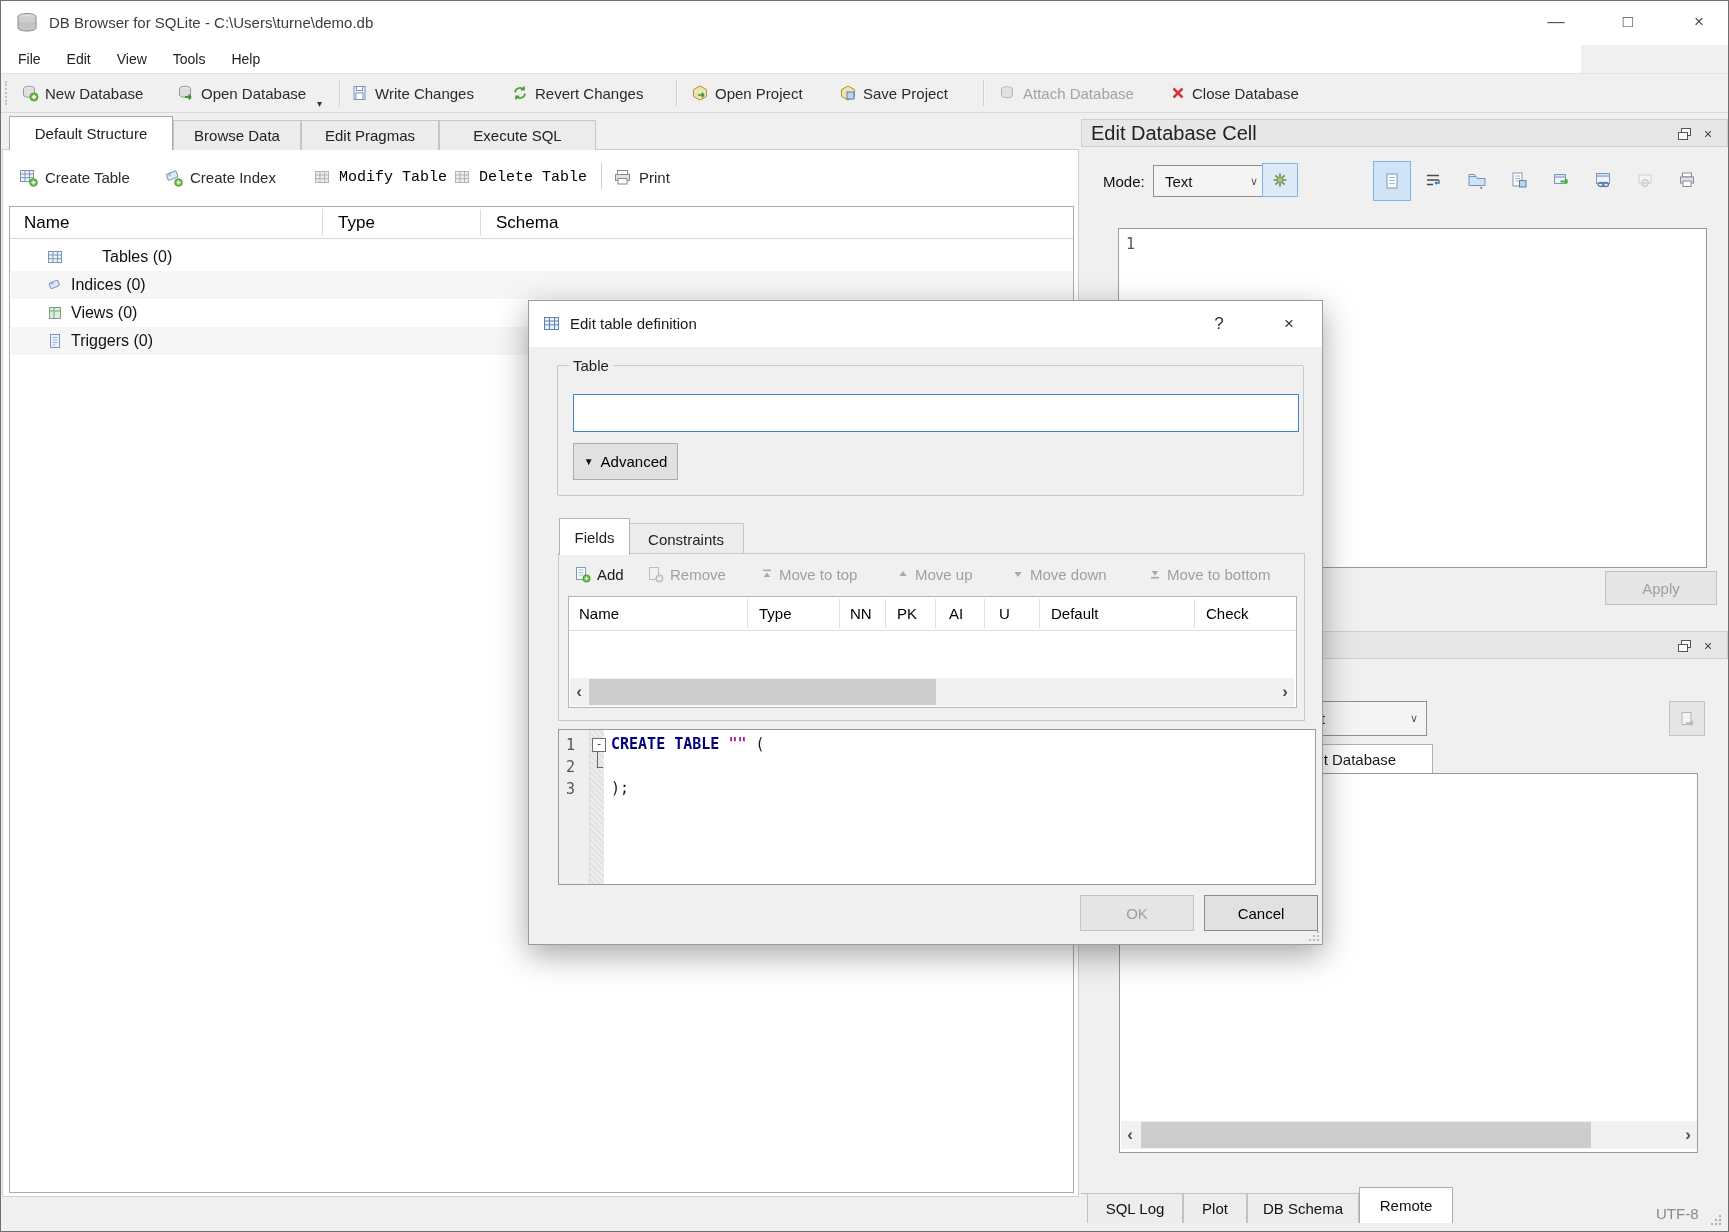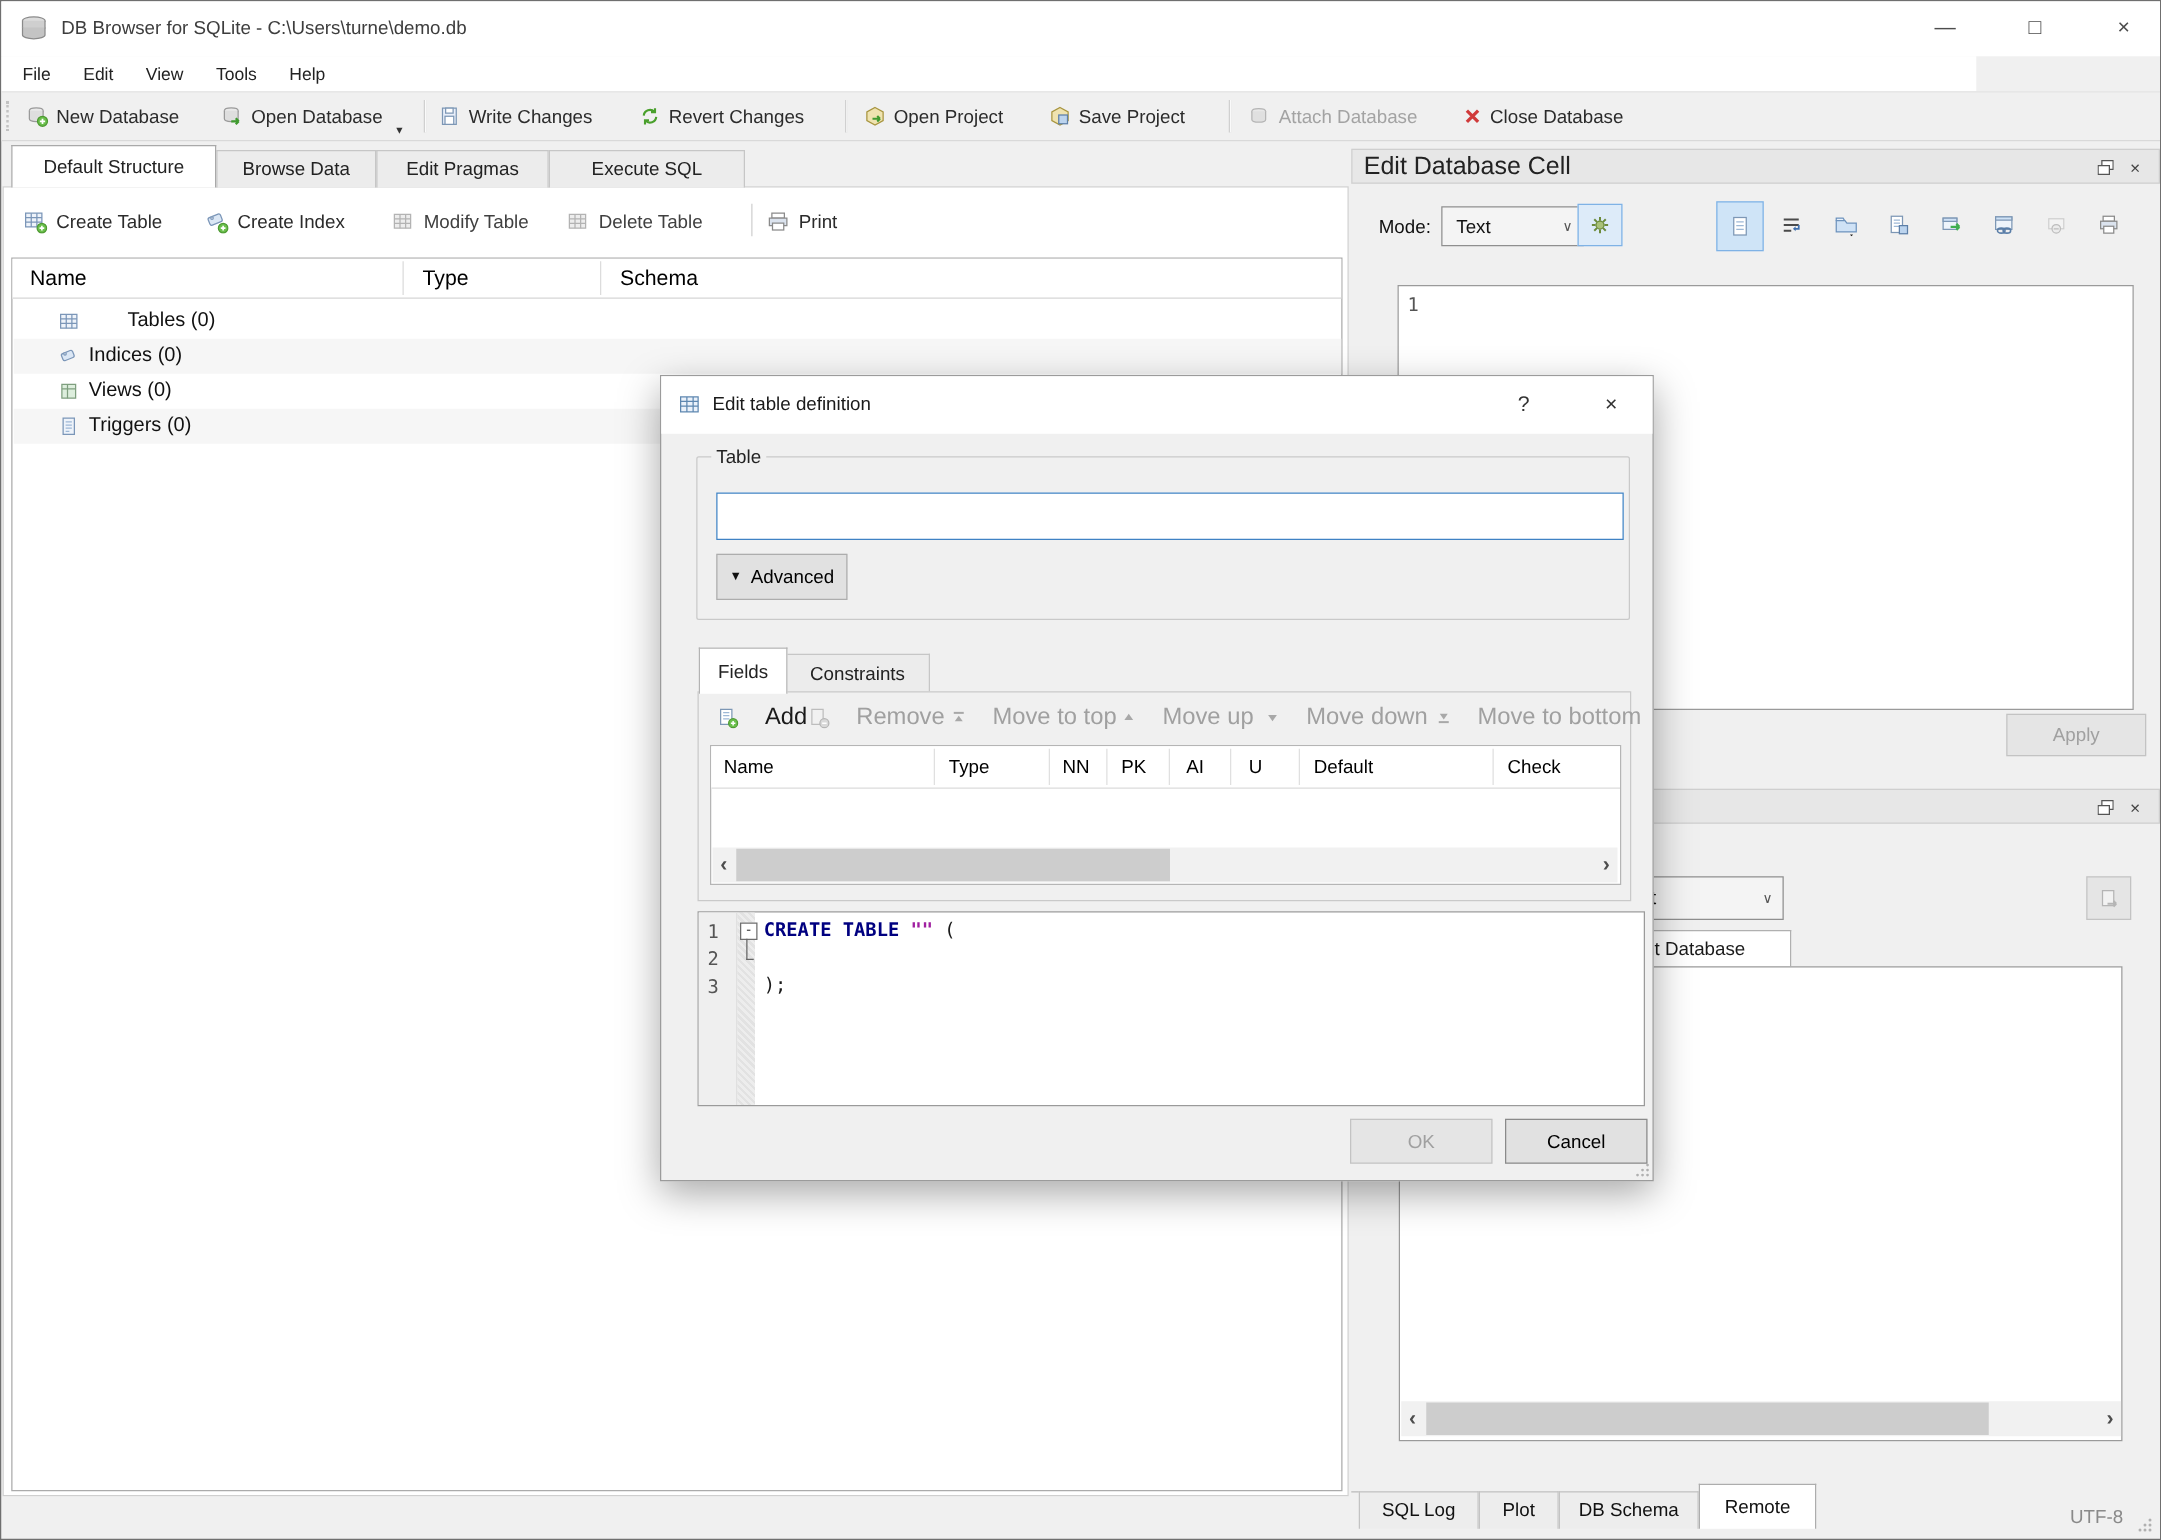--- a/index.html
+++ b/index.html
@@ -23,21 +23,21 @@
   .tsep{position:absolute;top:6px;width:1px;height:26px;background:#d0d0d0;border-right:1px solid #fafafa;}
   .tgrip{position:absolute;left:4px;top:7px;width:3px;height:24px;border-left:2px dotted #c2c2c2;}
   .ddarrow{font-size:10px;color:#333;}
   
   .ttab{position:absolute;display:flex;align-items:center;justify-content:center;font-size:15px;
         background:#ececec;border:1px solid #c6c6c6;border-bottom:none;color:#222;}
   .ttab.active{background:#ffffff;border-color:#a9a9a9;z-index:3;}
   .page{left:1px;top:148px;width:1077px;height:1048px;background:#ffffff;border:1px solid #cfcfcf;}
   
   .sbtn{position:absolute;top:156px;height:40px;display:flex;align-items:center;gap:7px;font-size:15px;color:#2b2b2b;}
-  .sbtn.disabled{color:#404040;}
+  .sbtn.disabled{color:#000000;font-family:Liberation Mono, monospace;}
   
   .tree{left:8px;top:205px;width:1065px;height:987px;background:#fff;border:1px solid #ababab;}
   .tree-header{position:absolute;left:0;top:0;width:100%;height:31px;background:#fff;border-bottom:1px solid #d6d6d6;}
   .tree-col{position:absolute;top:0;height:31px;display:flex;align-items:center;font-size:17px;color:#000;}
   .tree-div{position:absolute;top:2px;width:1px;height:27px;background:#dcdcdc;}
   .tree-row{position:absolute;left:1px;width:1062px;height:28px;display:flex;align-items:center;font-size:16px;color:#111;}
   .tree-row.alt{background:#f6f6f6;}
   .tree-row .lbl{margin-left:8px;}
   
   .dock-header{position:absolute;background:#e7e7e7;border:1px solid #cfcfcf;display:flex;align-items:center;}
@@ -70,21 +70,21 @@
   .dlg-title{font-size:15px;color:#1a1a1a;}
   .dlg-sysbtn{position:absolute;top:8px;width:30px;height:30px;display:flex;align-items:center;justify-content:center;font-size:17px;color:#333;}
   .groupbox{position:absolute;border:1px solid #c9c9c9;border-radius:2px;}
   .group-label{position:absolute;font-size:15px;color:#222;background:#f0f0f0;padding:0 4px;}
   .dlg-input{position:absolute;border:1px solid #3f82c4;background:#fff;font-size:15px;padding:0 6px;outline:none;
              font-family:"Liberation Sans",sans-serif;}
   .dtab{position:absolute;display:flex;align-items:center;justify-content:center;font-size:15px;
         background:#ececec;border:1px solid #c6c6c6;border-bottom:none;color:#222;}
   .dtab.active{background:#ffffff;border-color:#b3b3b3;z-index:3;}
   .tabframe{position:absolute;border:1px solid #c9c9c9;background:#f0f0f0;}
-  .fbtn{position:absolute;display:flex;align-items:center;gap:21px;font-size:19px;color:#1a1a1a;height:30px;}
+  .fbtn{position:absolute;display:flex;align-items:center;gap:6px;font-size:15px;color:#1a1a1a;height:30px;}
   .fbtn.disabled{color:#a0a0a0;}
   .ftable{position:absolute;background:#fff;border:1px solid #b5b5b5;}
   .ft-col{position:absolute;top:0;height:33px;display:flex;align-items:center;font-size:15px;color:#000;}
   .ft-div{position:absolute;top:2px;width:1px;height:29px;background:#e0e0e0;}
   .sqlbox{position:absolute;background:#fff;border:1px solid #9a9a9a;}
   .gutter-num{position:absolute;left:0;top:0;width:30px;height:100%;background:#efefef;border-right:1px solid #dcdcdc;}
   .gutter-fold{position:absolute;left:31px;top:0;width:14px;height:100%;
                background:repeating-linear-gradient(45deg,#ededed 0 2px,#e2e2e2 2px 4px);}
   .sqlline{position:absolute;font-family:"DejaVu Sans Mono",monospace;font-size:15px;white-space:pre;}
   .kw{color:#000080;font-weight:bold;}

